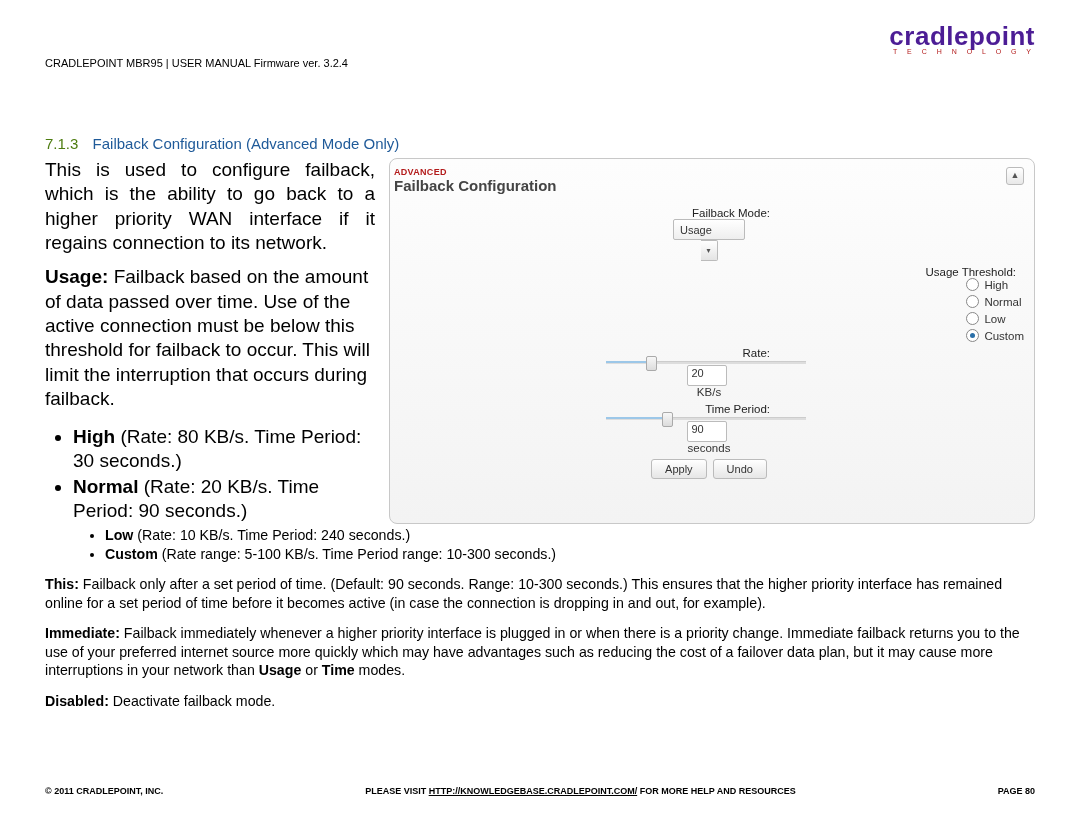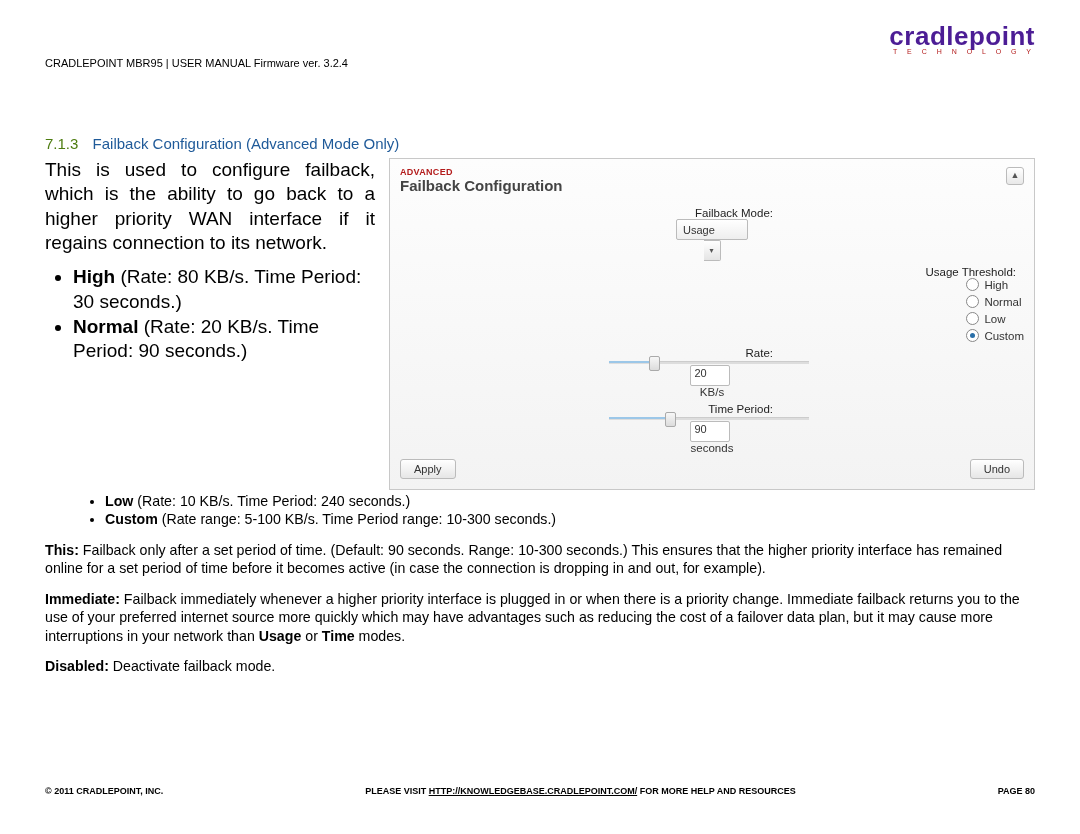--- a/index.html
+++ b/index.html
@@ -85,23 +85,23 @@
     margin: 0 0 0 60px;
     padding: 0;
   }
   .full-width p {
     margin: 12px 0;
   }
   
   .config-panel {
     flex: 1;
     border: 1px solid #c8c8c8;
-    border-radius: 0;
+    border-radius: 8px;
     background: linear-gradient(#fdfdfd,#f3f3f3);
-    padding: 8px 10px 10px 10px;
+    padding: 8px 10px 10px 4px;
     font-size: 12px;
     color: #333;
     position: relative;
   }
   .panel-top {
     display:flex;
     justify-content: space-between;
     align-items: flex-start;
   }
   .advanced-label {
@@ -231,21 +231,21 @@
     font-size:11px;
     text-align:left;
     padding: 1px 4px;
     margin-right: 5px;
   }
   .unit {
     font-size: 11.5px;
   }
   .button-row {
     display:flex;
-    justify-content:space-between;
+    justify-content:center;
     gap: 6px;
   }
   .btn {
     border:1px solid #bbb;
     border-radius:3px;
     background: linear-gradient(#fff,#e6e6e6);
     padding: 3px 13px;
     font-size: 11px;
     color:#333;
   }
@@ -279,20 +279,23 @@
   </div>
 
   <div class="section-heading">
     <span class="num">7.1.3</span>
     <span class="title">Failback Configuration (Advanced Mode Only)</span>
   </div>
 
   <div class="content-row">
     <div class="left-col">
       <div class="intro">This is used to configure failback, which is the ability to go back to a higher priority WAN interface if it regains connection to its network.</div>
+      <div class="usage-para">
+        <b>Usage:</b><span> Failback based on the amount of data passed over time. Use of the active connection must be below this threshold for failback to occur. This will limit the interruption that occurs during failback.</span>
+      </div>
       <ul>
         <li><b>High</b><span> (Rate: 80 KB/s. Time Period: 30 seconds.)</span></li>
         <li><b>Normal</b><span> (Rate: 20 KB/s. Time Period: 90 seconds.)</span></li>
       </ul>
     </div>
 
     <div class="config-panel">
       <div class="panel-top">
         <div>
           <div class="advanced-label">ADVANCED</div>

